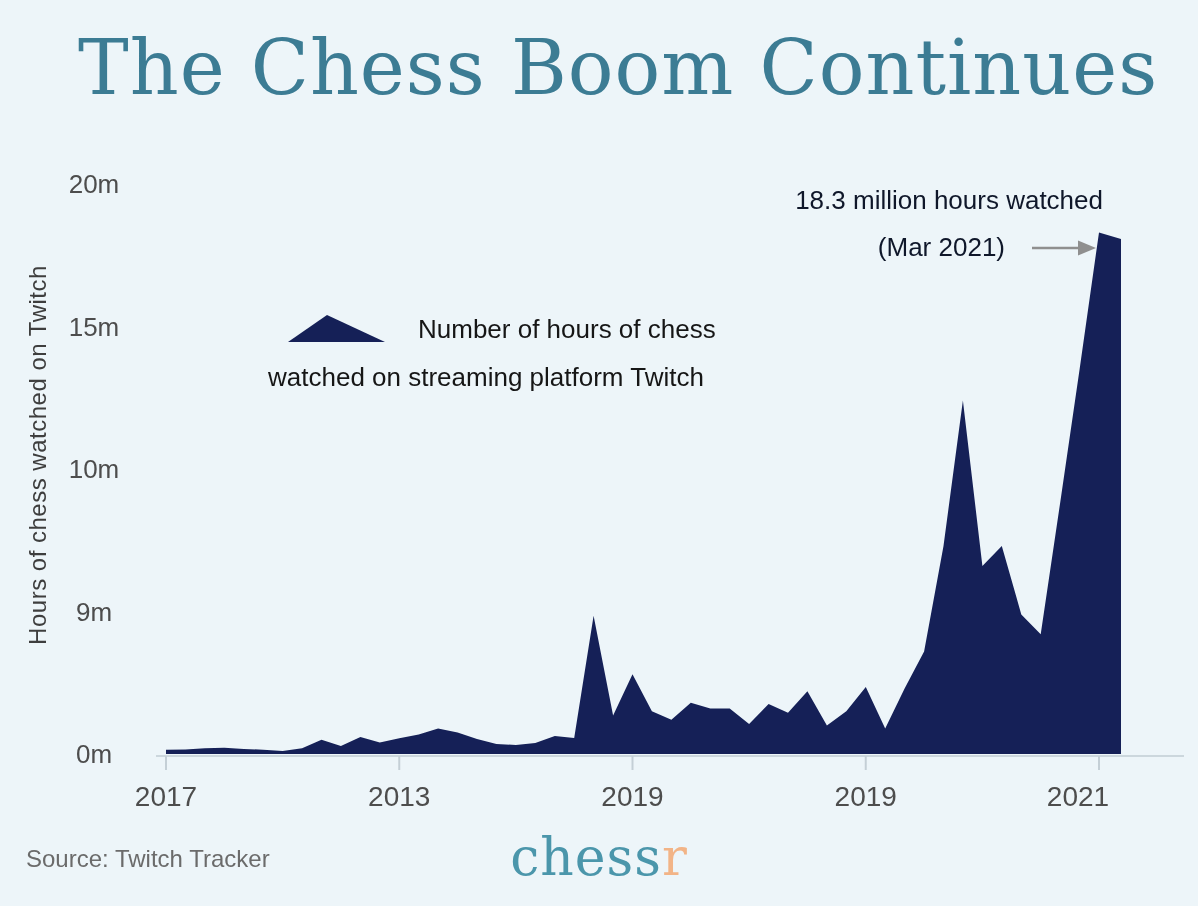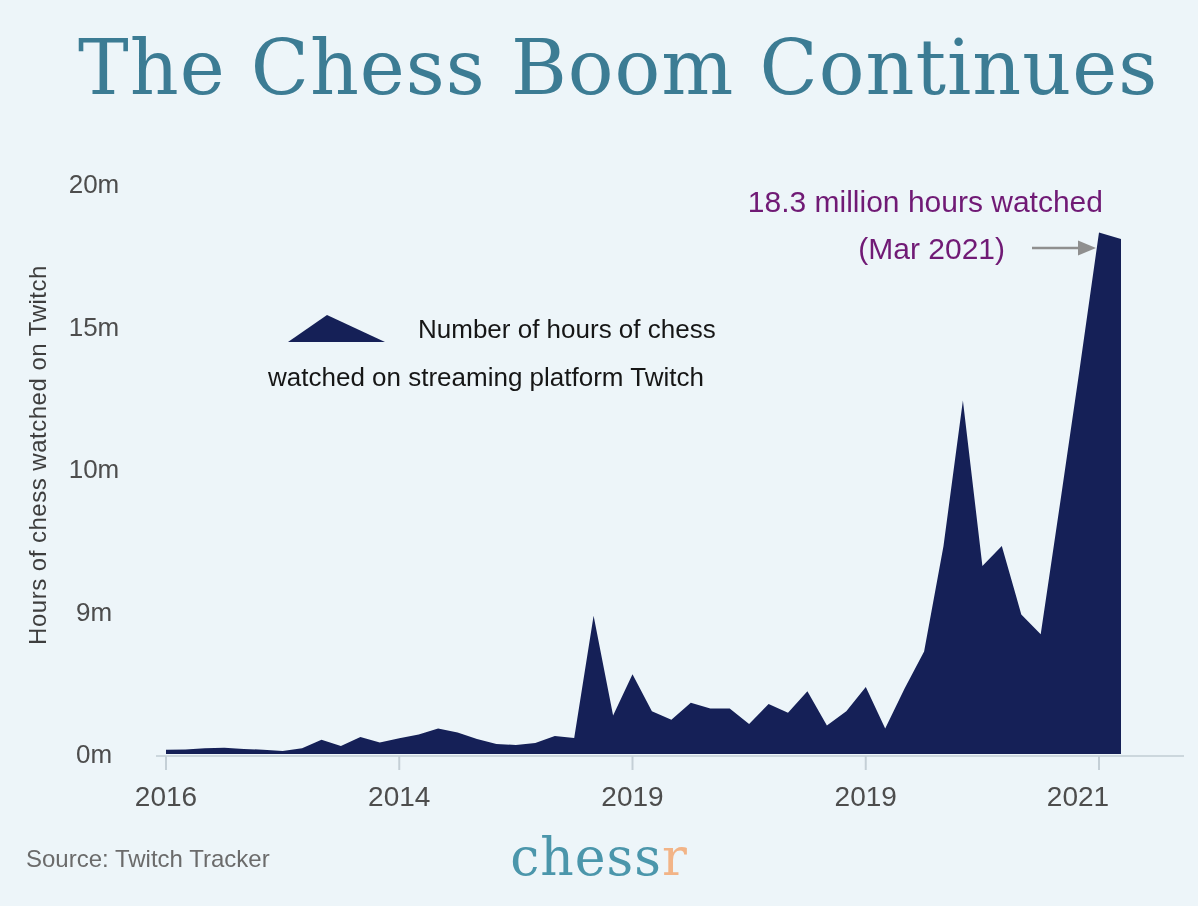--- a/index.html
+++ b/index.html
@@ -29,21 +29,21 @@
   }
   #y-axis-title{
     left:38px;top:455px;
     transform:translate(-50%,-50%) rotate(-90deg);
     white-space:nowrap;
     font-size:24px;color:#3e3e3e;letter-spacing:0.5px;
   }
   .legend-line{font-size:26px;color:#161616;white-space:nowrap;}
   #legend-line1{left:418px;top:314px;}
   #legend-line2{left:268px;top:362px;}
-  .anno{font-size:30px;color:#701a75;white-space:nowrap;}
+  .anno{font-size:26px;color:#0f172a;white-space:nowrap;}
   #annotation-line1{right:95px;top:185px;}
   #annotation-line2{right:193px;top:232px;}
   #source-note{left:26px;top:845px;font-size:24px;color:#6b6b6b;}
   #logo{
     left:50%;top:828px;transform:translateX(-50%);
     font-family:"DejaVu Serif",serif;font-size:52px;line-height:1.15;
     letter-spacing:1px;white-space:nowrap;
   }
   #logo .teal{color:#4b96ab;}
   #logo .orange{color:#f2b487;}
@@ -74,22 +74,22 @@
     <polygon points="1078,240.5 1096,248 1078,255.5" fill="#8f8f8f"></polygon>
   </g>
 </svg>
 
 <div class="abs ylab" style="top: 167px;">20m</div>
 <div class="abs ylab" style="top: 309.5px;">15m</div>
 <div class="abs ylab" style="top: 452px;">10m</div>
 <div class="abs ylab" style="top: 594.5px;">9m</div>
 <div class="abs ylab" style="top: 737px;">0m</div>
 
-<div class="abs xlab" style="left: 106px;">2016</div>
-<div class="abs xlab" style="left: 339.25px;">2014</div>
+<div class="abs xlab" style="left: 106px;">2017</div>
+<div class="abs xlab" style="left: 339.25px;">2013</div>
 <div class="abs xlab" style="left: 572.5px;">2019</div>
 <div class="abs xlab" style="left: 805.75px;">2019</div>
 <div class="abs xlab" style="left: 1018px;">2021</div>
 
 <div class="abs" id="y-axis-title">Hours of chess watched on Twitch</div>
 
 <div class="abs legend-line" id="legend-line1">Number of hours of chess</div>
 <div class="abs legend-line" id="legend-line2">watched on streaming platform Twitch</div>
 
 <div class="abs anno" id="annotation-line1">18.3 million hours watched</div>

